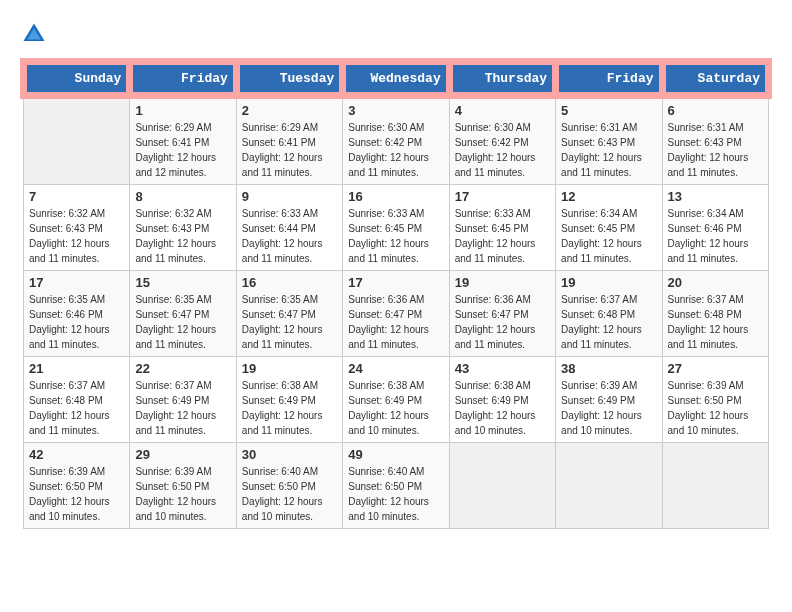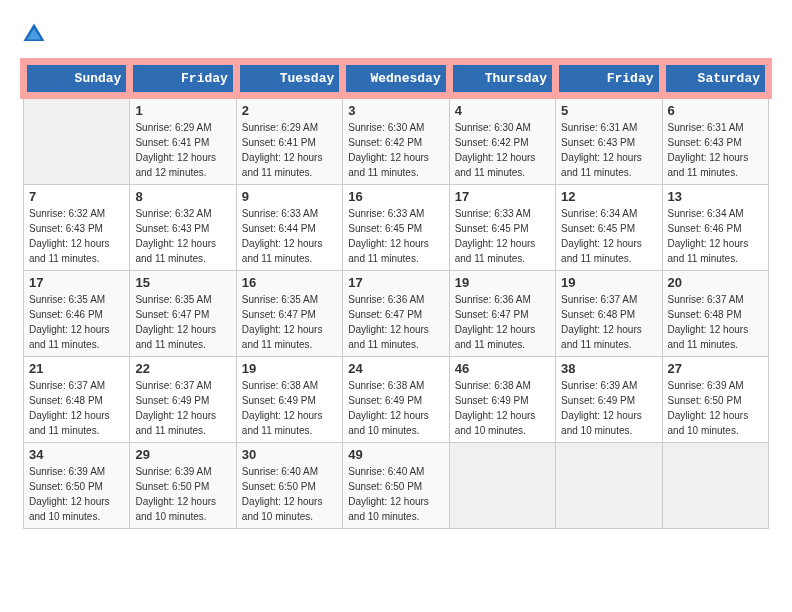--- a/index.html
+++ b/index.html
@@ -214,35 +214,35 @@
         </td>
         <td>
           <span class="day-number">19</span>
           <div class="day-details">Sunrise: 6:38 AM<br>Sunset: 6:49 PM<br>Daylight: 12 hours and 11 minutes.</div>
         </td>
         <td>
           <span class="day-number">24</span>
           <div class="day-details">Sunrise: 6:38 AM<br>Sunset: 6:49 PM<br>Daylight: 12 hours and 10 minutes.</div>
         </td>
         <td>
-          <span class="day-number">46</span>
+          <span class="day-number">43</span>
           <div class="day-details">Sunrise: 6:38 AM<br>Sunset: 6:49 PM<br>Daylight: 12 hours and 10 minutes.</div>
         </td>
         <td>
           <span class="day-number">38</span>
           <div class="day-details">Sunrise: 6:39 AM<br>Sunset: 6:49 PM<br>Daylight: 12 hours and 10 minutes.</div>
         </td>
         <td>
           <span class="day-number">27</span>
           <div class="day-details">Sunrise: 6:39 AM<br>Sunset: 6:50 PM<br>Daylight: 12 hours and 10 minutes.</div>
         </td>
       </tr>
       <tr>
         <td>
-          <span class="day-number">34</span>
+          <span class="day-number">42</span>
           <div class="day-details">Sunrise: 6:39 AM<br>Sunset: 6:50 PM<br>Daylight: 12 hours and 10 minutes.</div>
         </td>
         <td>
           <span class="day-number">29</span>
           <div class="day-details">Sunrise: 6:39 AM<br>Sunset: 6:50 PM<br>Daylight: 12 hours and 10 minutes.</div>
         </td>
         <td>
           <span class="day-number">30</span>
           <div class="day-details">Sunrise: 6:40 AM<br>Sunset: 6:50 PM<br>Daylight: 12 hours and 10 minutes.</div>
         </td>

